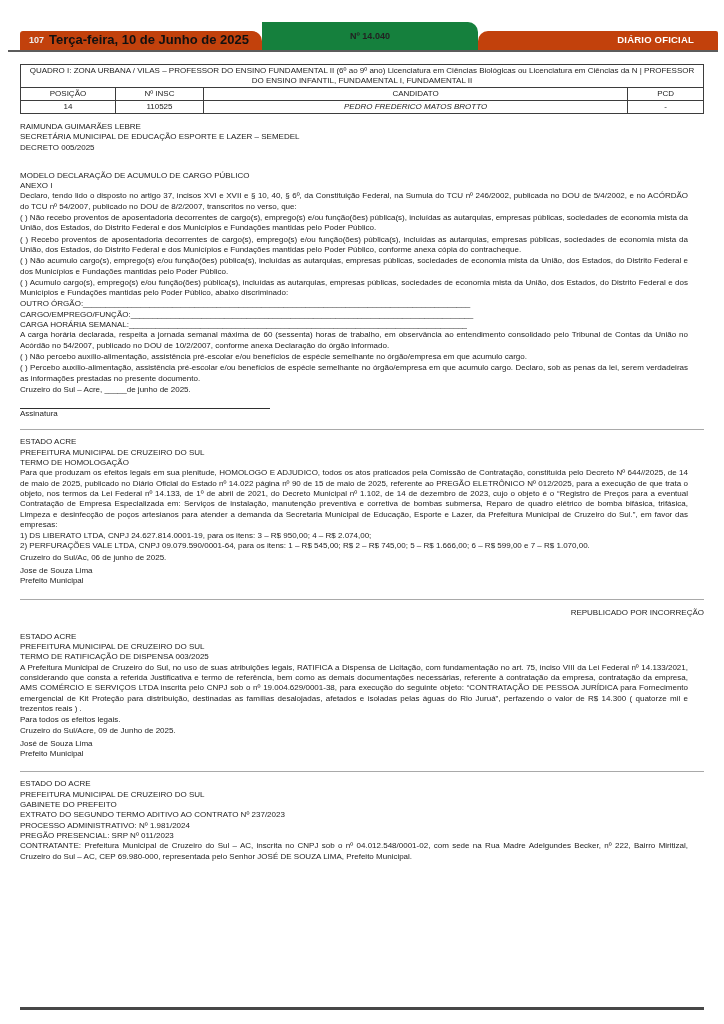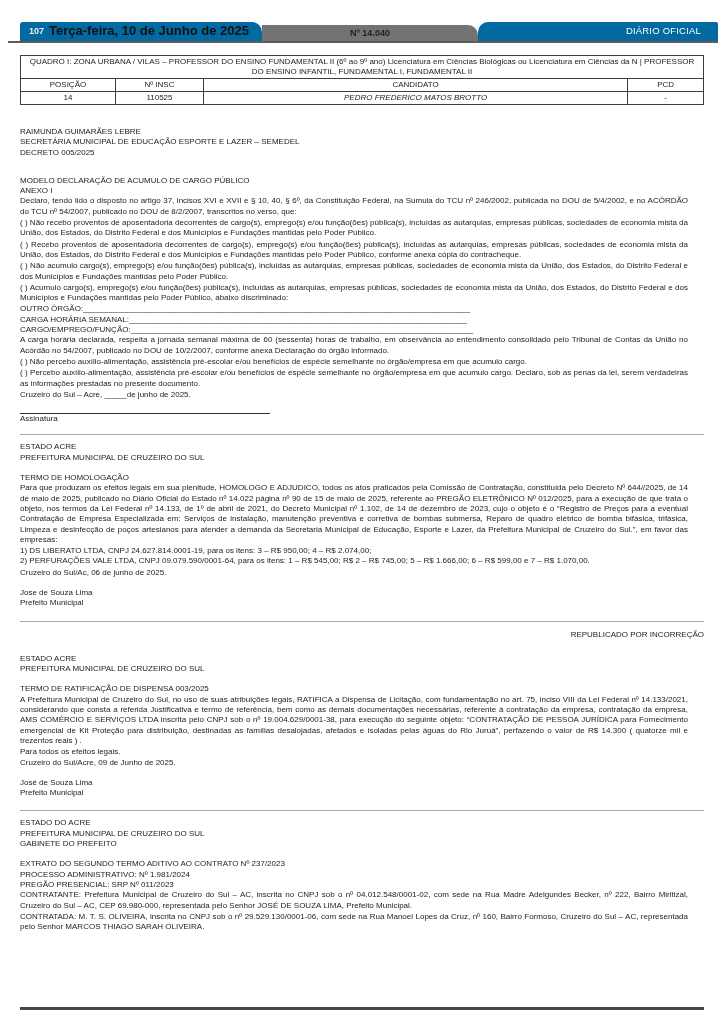--- a/index.html
+++ b/index.html
@@ -8,53 +8,53 @@
     width:724px; height:1024px; overflow:hidden;
     font-family:"Liberation Sans", sans-serif;
     font-size:8px; line-height:10.3px; color:#1c1c1c;
     -webkit-font-smoothing:antialiased;
   }
   .page { width:724px; height:1024px; display:flex; flex-direction:column; }
 
   
   .header-wrap { margin:22px 6px 0 8px; border-bottom:2.5px solid #5c5c5c;
                  display:flex; align-items:flex-end; }
-  .tab { background:#0369a1; height:19px; display:flex; align-items:center; }
+  .tab { background:#c2410c; height:19px; display:flex; align-items:center; }
   .tab-left  { margin-left:12px; width:242px; border-radius:3px 10px 0 0; padding:0 9px; gap:5px; }
   .tab-left .ed-num  { color:#ededed; font-weight:bold; font-size:9px; }
   .tab-left .ed-date { color:#111; font-weight:bold; font-size:13px; white-space:nowrap; }
-  .tab-mid  { flex:1; height:16px; background:#737373; border-radius:0 10px 0 0;
+  .tab-mid  { flex:1; height:28px; background:#15803d; border-radius:0 10px 0 0;
               display:flex; align-items:center; justify-content:center;
               font-weight:bold; font-size:9px; color:#222; }
-  .tab-right { width:240px; border-radius:10px 2px 0 0; justify-content:flex-end; padding:0 17px;
-               color:#ffffff; font-weight:normal; font-size:9.5px; letter-spacing:.2px; }
+  .tab-right { width:240px; border-radius:10px 2px 0 0; justify-content:flex-end; padding:0 24px;
+               color:#ffffff; font-weight:bold; font-size:9.5px; letter-spacing:.2px; }
 
   
   .content { margin:0 20px; display:flex; flex-direction:column; flex:1; }
 
   table.doc-table { margin-top:12px; width:100%; border-collapse:collapse; }
   table.doc-table, table.doc-table td, table.doc-table th {
     border:1px solid #3d3d3d; }
   table.doc-table th, table.doc-table td {
     font-weight:normal; font-size:8px; line-height:10px; padding:1px 3px; text-align:center; }
   td.tbl-title { border-bottom:2px solid #3d3d3d; padding:1px 6px; }
   td.cand { text-align:left; padding-left:3px;font-style:italic; }
   .col-pos{width:13.9%} .col-insc{width:12.9%} .col-cand{width:62.1%} .col-pcd{width:11.1%}
 
   .p { text-align:justify; margin:0 16px 1px 0; }
   .line { margin:0; }
-  .block-semedel { margin-top:22px; }
+  .block-semedel { margin-top:8px; }
   .anexo-head { margin-top:18px; }
   .sig-rule { margin-top:12px; width:250px; border-bottom:1px solid #2f2f2f; height:2px; }
   .rule { border:none; border-top:1px solid #a9a9a9; margin:0; }
   .hr1 { margin-top:10px; } .hr2 { margin-top:12px; } .hr3 { margin-top:12px; }
   .org-block { margin-top:7px; }
   .org-block2 { margin-top:14px; }
-  .sec-title { margin-top:10px; }
-  .signer { margin-top:10px; }
+  .sec-title { }
+  .signer { margin-top:3px; }
   .republicado { margin-top:8px; text-align:right; }
   .double-rule { margin-top:auto; margin-bottom:14px; height:2px;
                  border-top:1.5px solid #474747; border-bottom:2px solid #474747; }
 </style>
 </head>
 <body>
 
 <div class="page">
 
   <div class="header-wrap">
@@ -104,22 +104,22 @@
       <div class="line">MODELO DECLARAÇÃO DE ACUMULO DE CARGO PÚBLICO</div>
       <div class="line">ANEXO I</div>
     </div>
     <div>
       <div class="p">Declaro, tendo lido o disposto no artigo 37, incisos XVI e XVII e § 10, 40, § 6º, da Constituição Federal, na Sumula do TCU nº 246/2002, publicada no DOU de 5/4/2002, e no ACÓRDÃO do TCU nº 54/2007, publicado no DOU de 8/2/2007, transcritos no verso, que:</div>
       <div class="p">( ) Não recebo proventos de aposentadoria decorrentes de cargo(s), emprego(s) e/ou função(ões) pública(s), incluídas as autarquias, empresas públicas, sociedades de economia mista da União, dos Estados, do Distrito Federal e dos Municípios e Fundações mantidas pelo Poder Público.</div>
       <div class="p">( ) Recebo proventos de aposentadoria decorrentes de cargo(s), emprego(s) e/ou função(ões) pública(s), incluídas as autarquias, empresas públicas, sociedades de economia mista da União, dos Estados, do Distrito Federal e dos Municípios e Fundações mantidas pelo Poder Público, conforme anexa cópia do contracheque.</div>
       <div class="p">( ) Não acumulo cargo(s), emprego(s) e/ou função(ões) pública(s), incluídas as autarquias, empresas públicas, sociedades de economia mista da União, dos Estados, do Distrito Federal e dos Municípios e Fundações mantidas pelo Poder Público.</div>
       <div class="p">( ) Acumulo cargo(s), emprego(s) e/ou função(ões) pública(s), incluídas as autarquias, empresas públicas, sociedades de economia mista da União, dos Estados, do Distrito Federal e dos Municípios e Fundações mantidas pelo Poder Público, abaixo discriminado:</div>
       <div class="line">OUTRO ÓRGÃO:_______________________________________________________________________________________</div>
+      <div class="line">CARGO/EMPREGO/FUNÇÃO:_____________________________________________________________________________</div>
       <div class="line">CARGA HORÁRIA SEMANAL:____________________________________________________________________________</div>
-      <div class="line">CARGO/EMPREGO/FUNÇÃO:_____________________________________________________________________________</div>
       <div class="p">A carga horária declarada, respeita a jornada semanal máxima de 60 (sessenta) horas de trabalho, em observância ao entendimento consolidado pelo Tribunal de Contas da União no Acórdão no 54/2007, publicado no DOU de 10/2/2007, conforme anexa Declaração do órgão informado.</div>
       <div class="p">( ) Não percebo auxílio-alimentação, assistência pré-escolar e/ou benefícios de espécie semelhante no órgão/empresa em que acumulo cargo.</div>
       <div class="p">( ) Percebo auxílio-alimentação, assistência pré-escolar e/ou benefícios de espécie semelhante no órgão/empresa em que acumulo cargo. Declaro, sob as penas da lei, serem verdadeiras as informações prestadas no presente documento.</div>
       <div class="line">Cruzeiro do Sul – Acre, _____de junho de 2025.</div>
     </div>
 
     <div class="sig-rule"></div>
     <div class="line">Assinatura</div>
 
     <hr class="rule hr1">
@@ -158,17 +158,16 @@
 
     <div class="org-block">
       <div class="line">ESTADO DO ACRE</div>
       <div class="line">PREFEITURA MUNICIPAL DE CRUZEIRO DO SUL</div>
       <div class="line">GABINETE DO PREFEITO</div>
     </div>
     <div class="sec-title line">EXTRATO DO SEGUNDO TERMO ADITIVO AO CONTRATO Nº 237/2023</div>
     <div class="line">PROCESSO ADMINISTRATIVO: Nº 1.981/2024</div>
     <div class="line">PREGÃO PRESENCIAL: SRP Nº 011/2023</div>
     <div class="p">CONTRATANTE: Prefeitura Municipal de Cruzeiro do Sul – AC, inscrita no CNPJ sob o nº 04.012.548/0001-02, com sede na Rua Madre Adelgundes Becker, nº 222, Bairro Miritizal, Cruzeiro do Sul – AC, CEP 69.980-000, representada pelo Senhor JOSÉ DE SOUZA LIMA, Prefeito Municipal.</div>
-    <div class="p">CONTRATADA: M. T. S. OLIVEIRA, inscrita no CNPJ sob o nº 29.529.130/0001-06, com sede na Rua Manoel Lopes da Cruz, nº 160, Bairro Formoso, Cruzeiro do Sul – AC, representada pelo Senhor MARCOS THIAGO SARAH OLIVEIRA.</div>
 
     <div class="double-rule"></div>
   </div>
 </div>
 
 </body></html>

